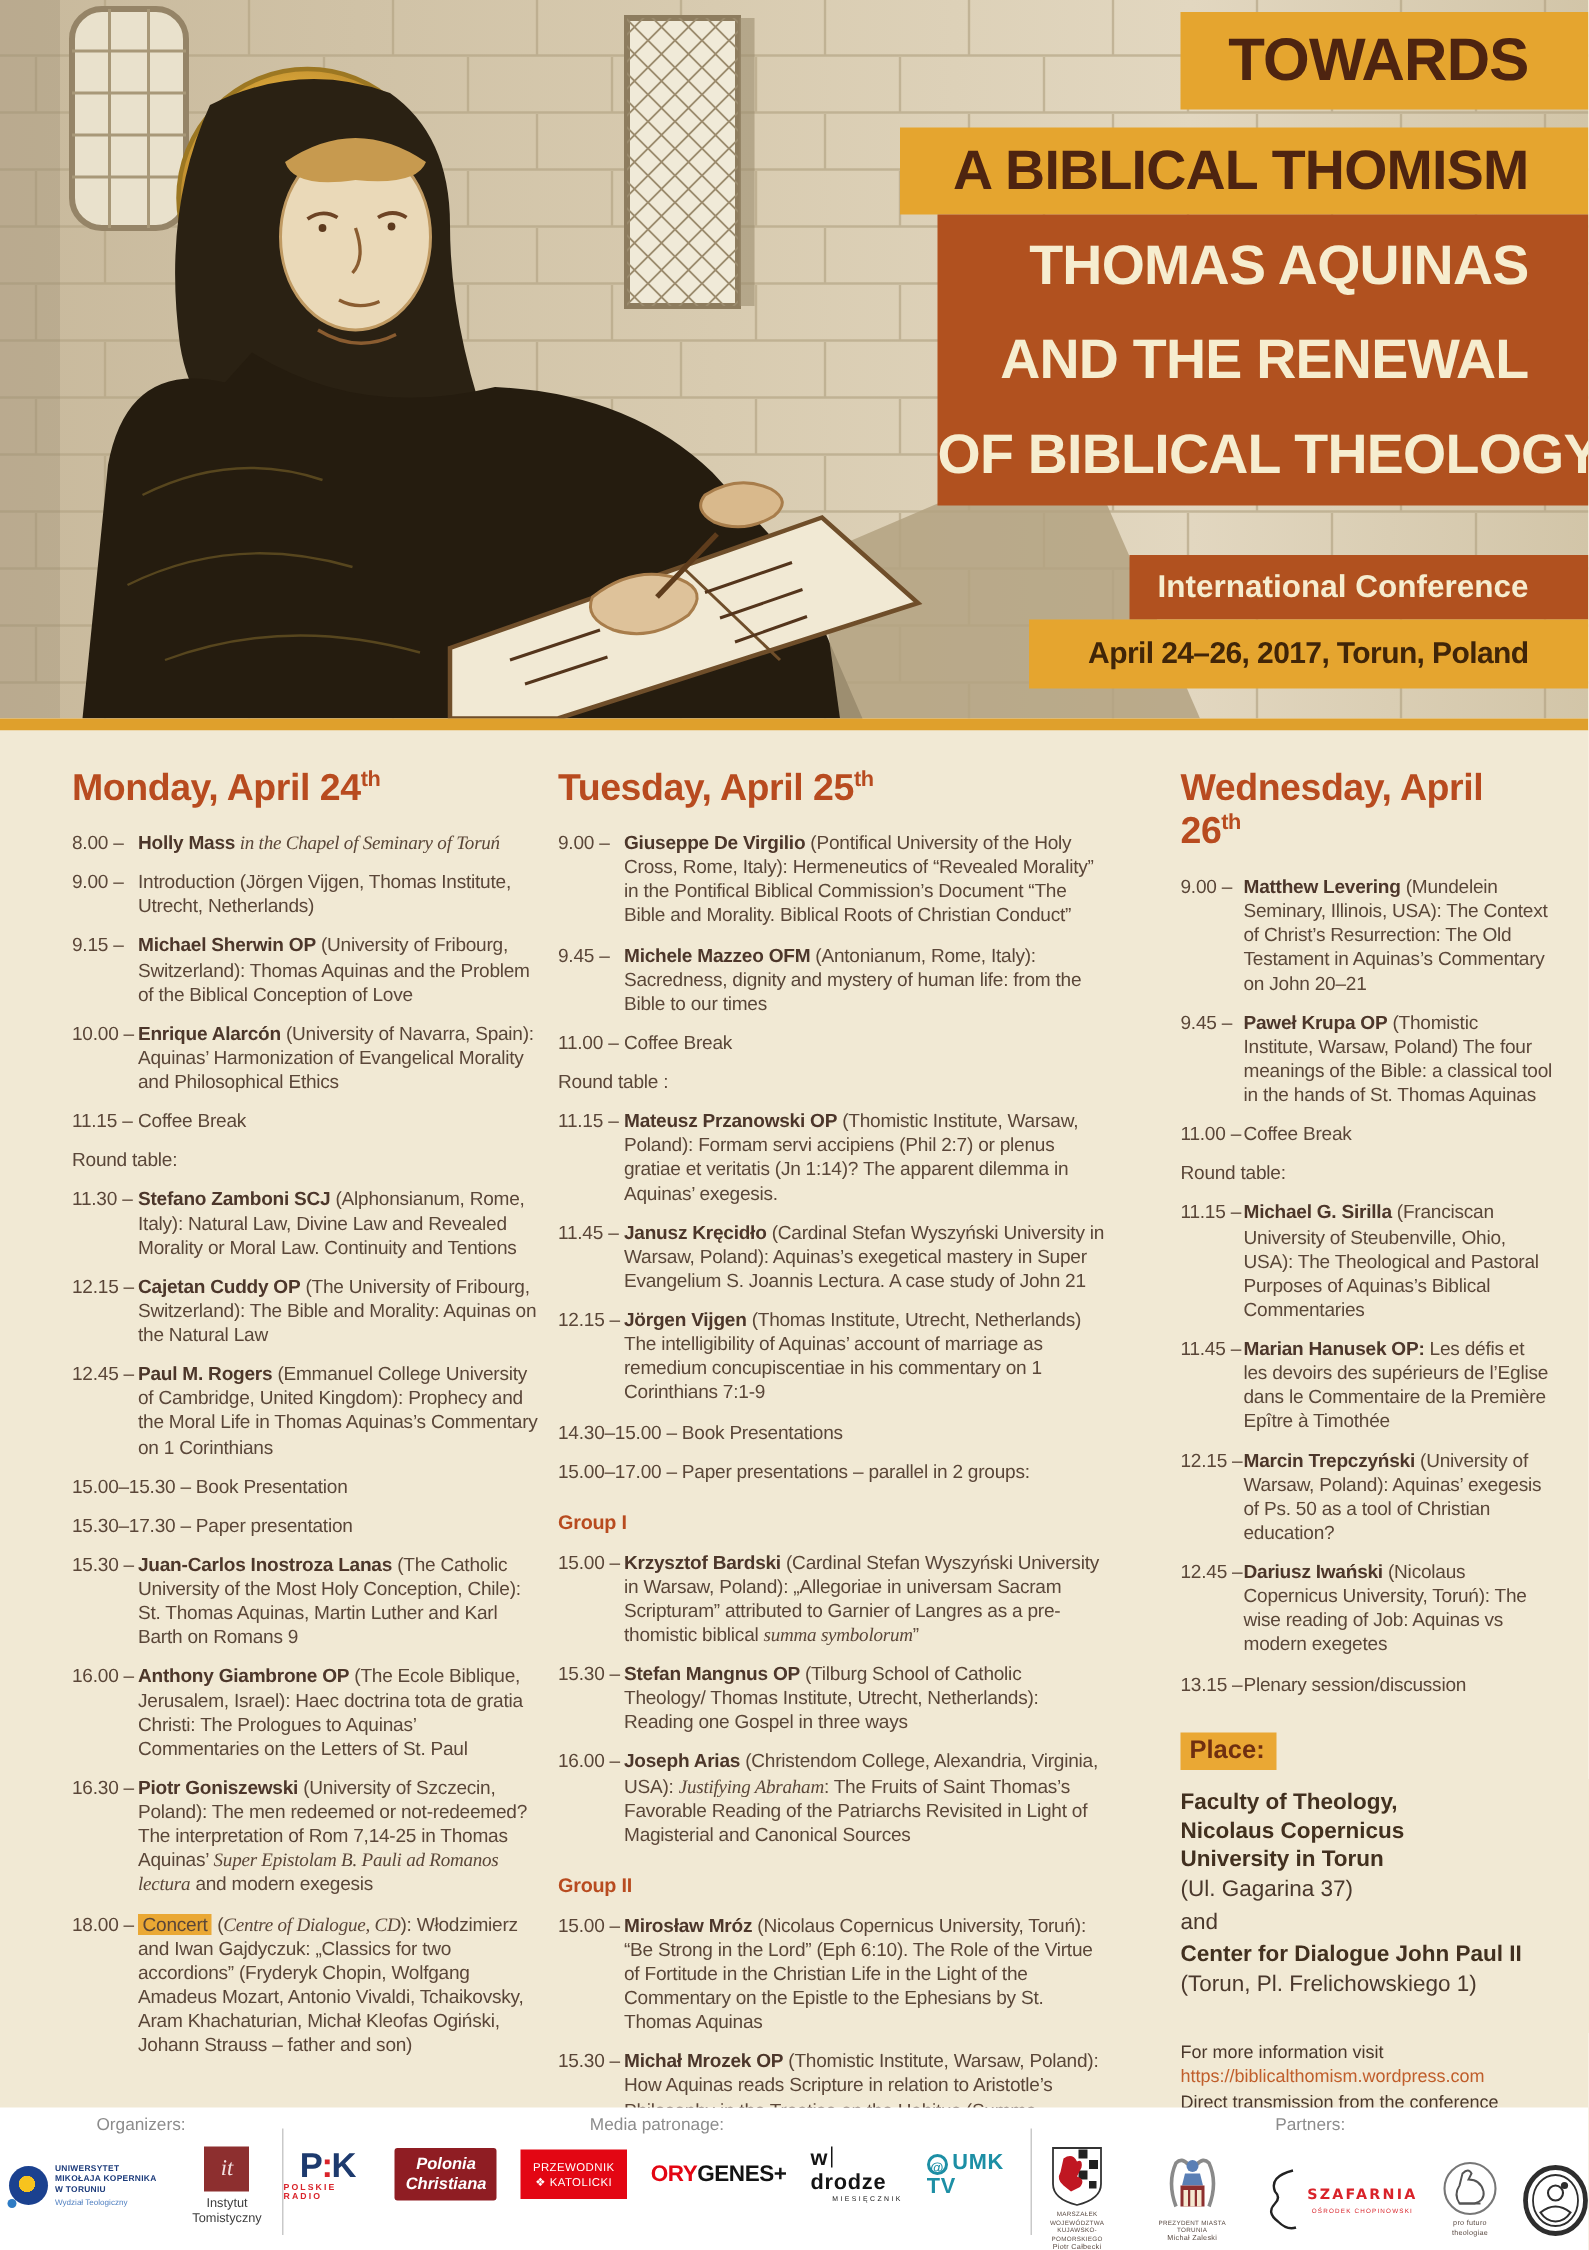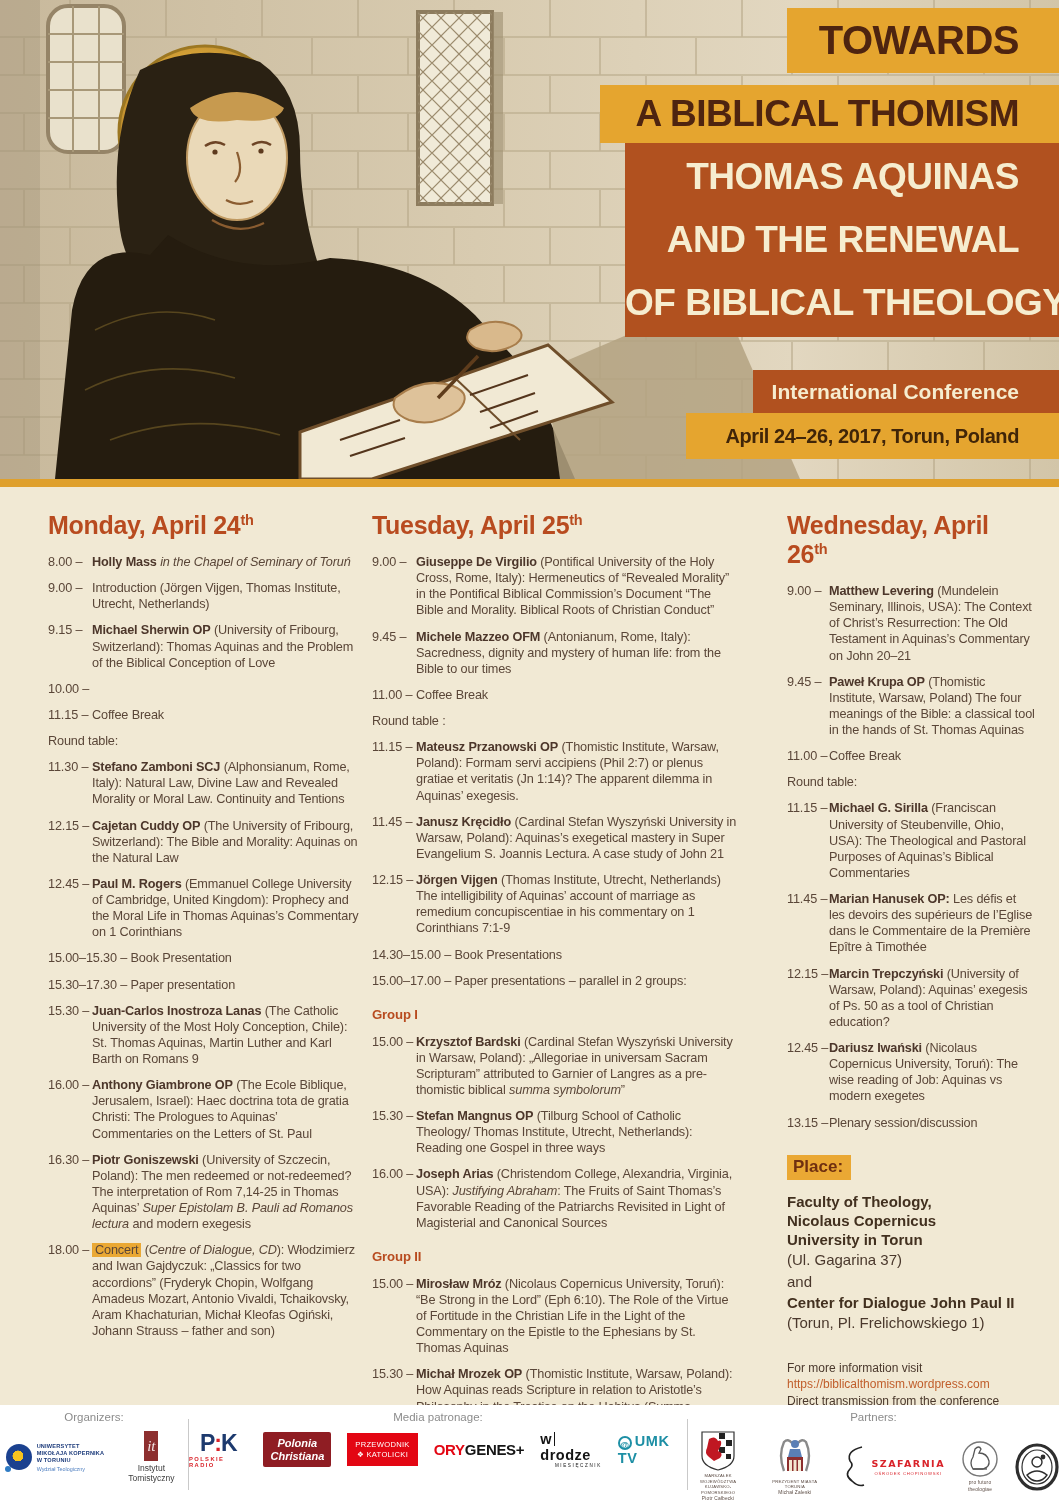--- a/index.html
+++ b/index.html
@@ -26,21 +26,21 @@
   .col2{left:372px;width:366px;}
   .col3{left:787px;width:248px;}
   .day-header{margin:0 0 14px 0;font-size:25px;font-weight:bold;color:#B84B1F;letter-spacing:-0.3px;}
   .day-header sup{font-size:58%;}
   .items{font-size:12.7px;line-height:1.27;color:#5A4638;letter-spacing:-0.15px;}
   .entry{display:flex;margin-bottom:10px;}
   .entry .time{flex:0 0 44px;}
   .col3 .entry .time{flex:0 0 42px;}
   .entry .etext{flex:1;}
   .bold{font-weight:bold;color:#4C362A;}
-  .ital{font-style:italic;}
+  .ital{font-style:italic;font-family:Liberation Serif, serif;}
   .hl{background:#EAA834;padding:0 3px;}
   .rlabel{margin-bottom:10px;}
   .fline{margin-bottom:10px;}
   .group{margin:18px 0 10px 0;font-weight:bold;color:#B84B1F;font-size:13.2px;}
 
   
   .place{margin-top:24px;font-size:15px;color:#4A382C;}
   .place-label{display:inline-block;background:#EAA834;color:#6F2F10;font-weight:bold;font-size:17px;padding:2px 8px 3px 6px;margin-bottom:12px;}
   .place-bold{font-weight:bold;color:#42301F;line-height:1.28;}
   .place-reg{line-height:1.45;}
@@ -57,21 +57,21 @@
   .flabel{font-size:11.5px;color:#8C8C8C;margin-bottom:8px;}
   .logo-row{display:flex;align-items:center;justify-content:center;gap:16px;width:100%;}
   .logo{display:flex;align-items:center;gap:5px;}
 
   .umk-mark{width:26px;height:26px;border-radius:50%;background:radial-gradient(circle at 46% 46%, #f7c31e 0 27%, #1b418f 28% 100%);position:relative;flex:0 0 26px;}
   .umk-mark::after{content:"";position:absolute;left:-1px;bottom:-2px;width:6px;height:6px;border-radius:50%;background:#2e7bc4;}
   .umk-text{display:flex;flex-direction:column;}
   .umk-text b{font-size:5.6px;color:#1b3a7a;line-height:1.25;letter-spacing:0.2px;}
   .umk-text i{font-style:normal;font-size:5.4px;color:#4f7fc0;margin-top:2px;}
   .it-logo{flex-direction:column;gap:2px;}
-  .it-mark{width:14px;height:30px;background:#8d2f2f;color:#f2e3e3;font-family:"Liberation Serif",serif;font-style:italic;font-size:15px;display:flex;align-items:center;justify-content:center;}
+  .it-mark{width:30px;height:30px;background:#8d2f2f;color:#f2e3e3;font-family:"Liberation Serif",serif;font-style:italic;font-size:15px;display:flex;align-items:center;justify-content:center;}
   .it-name{font-size:8.5px;color:#3c3c3c;text-align:center;line-height:1.2;width:62px;}
 
   .pik-logo{flex-direction:column;gap:1px;}
   .pik-mark{font-size:23px;font-weight:bold;color:#1d3a6e;letter-spacing:-1px;line-height:1;}
   .pik-mark .dots{color:#d9232a;}
   .pik-sub{font-size:5.8px;color:#d9232a;letter-spacing:1.4px;font-weight:bold;}
   .polonia-box{background:#8f1d23;color:#fff;font-weight:bold;font-style:italic;font-size:11px;line-height:1.1;padding:5px 7px;text-align:center;border-radius:2px;}
   .przewodnik-box{background:#e30613;color:#fff;font-weight:normal;font-size:7.6px;line-height:1.3;padding:7px 8px;text-align:center;letter-spacing:0.3px;}
   .orygenes{font-size:15px;font-weight:bold;letter-spacing:-0.3px;}
   .orygenes .red{color:#e30613;}
@@ -185,20 +185,21 @@
           <div class="entry">
             <span class="time">9.00 –</span>
             <span class="etext"><span>Introduction (Jörgen Vijgen, Thomas Institute, Utrecht, Netherlands)</span></span>
           </div>
           <div class="entry">
             <span class="time">9.15 –</span>
             <span class="etext"><span class="bold">Michael Sherwin OP</span><span> (University of Fribourg, Switzerland): Thomas Aquinas and the Problem of the Biblical Conception of Love</span></span>
           </div>
           <div class="entry">
             <span class="time">10.00 –</span>
+            <span class="etext"><span class="bold">Enrique Alarcón</span><span> (University of Navarra, Spain): Aquinas’ Harmonization of Evangelical Morality and Philosophical Ethics</span></span>
           </div>
           <div class="entry">
             <span class="time">11.15 –</span>
             <span class="etext"><span>Coffee Break</span></span>
           </div>
           <div class="rlabel">Round table:</div>
           <div class="entry">
             <span class="time">11.30 –</span>
             <span class="etext"><span class="bold">Stefano Zamboni SCJ</span><span> (Alphonsianum, Rome, Italy): Natural Law, Divine Law and Revealed Morality or Moral Law. Continuity and Tentions</span></span>
           </div>

